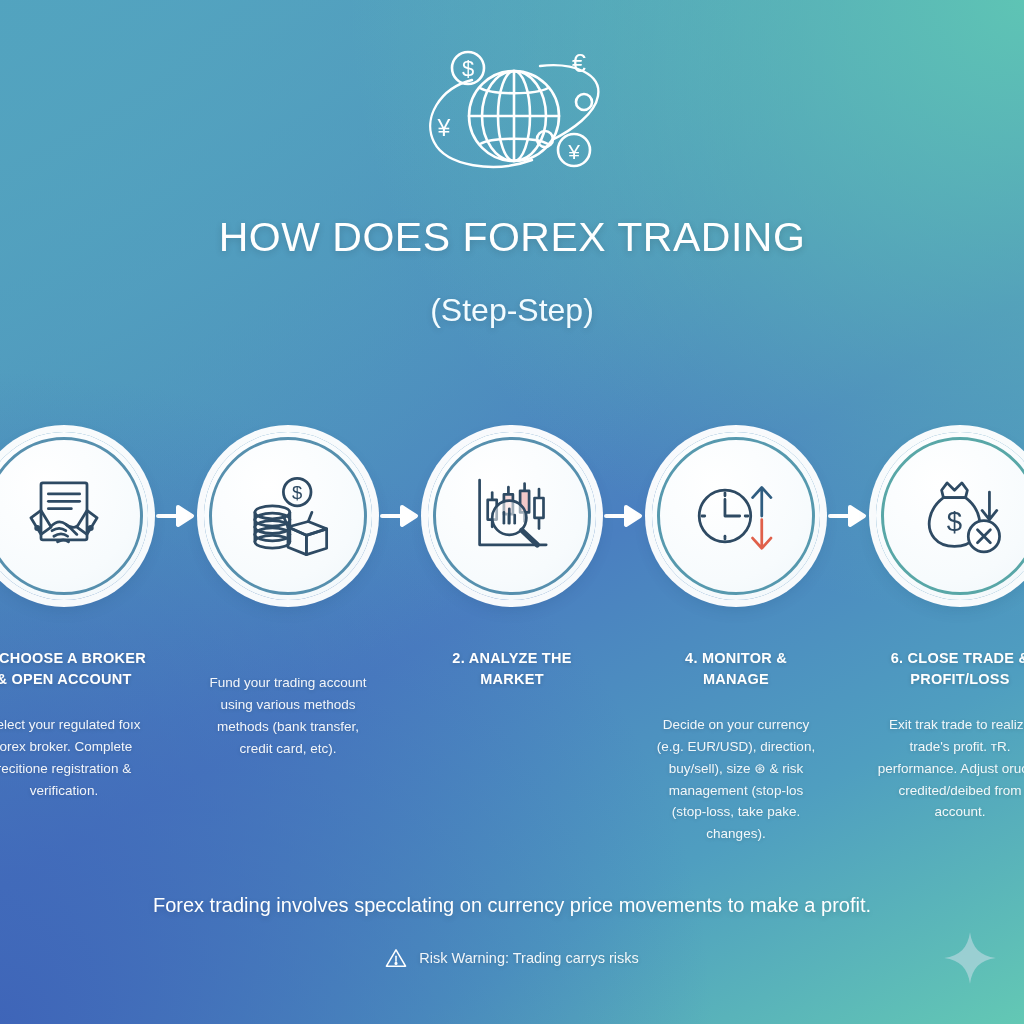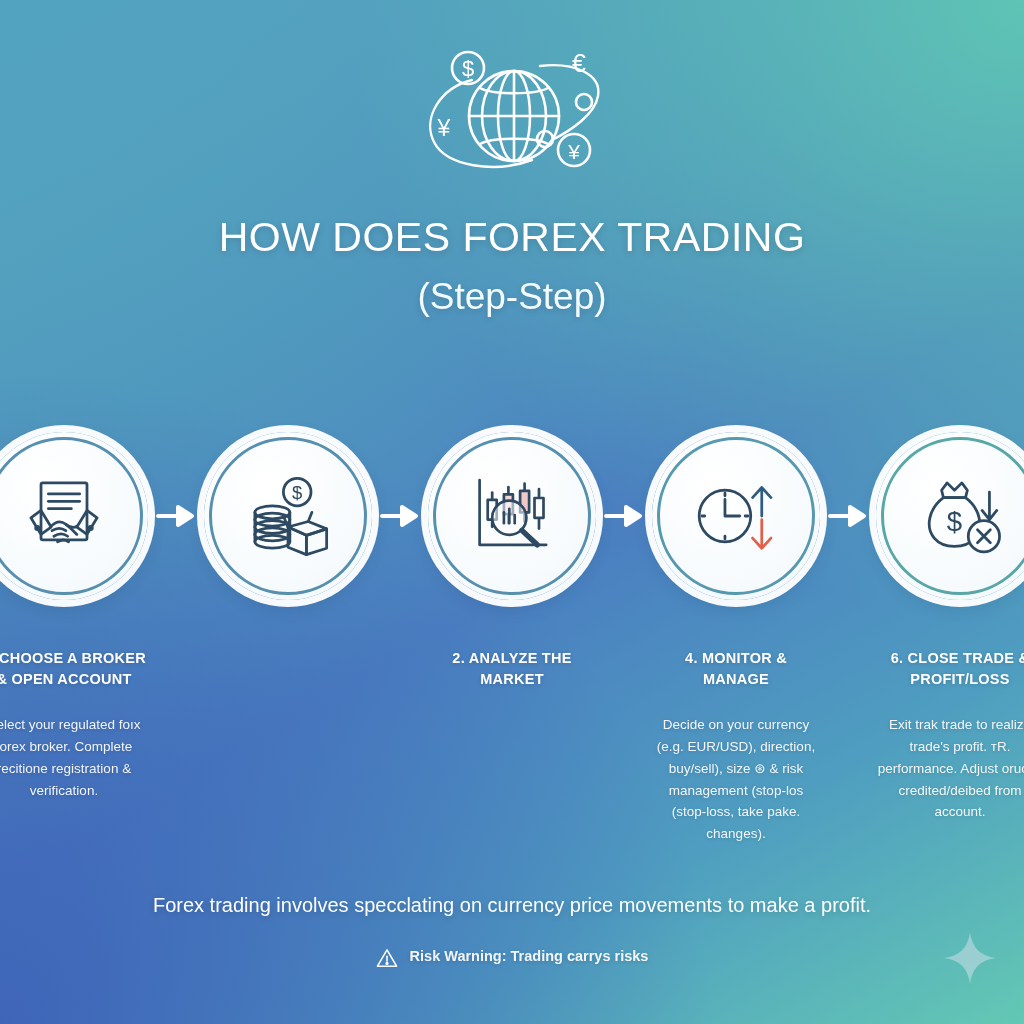--- a/index.html
+++ b/index.html
@@ -40,23 +40,23 @@
   }
   .title-main {
     color:#ffffff;
     font-size:41px;
     font-weight:normal;
     letter-spacing:.5px;
     line-height:1.32;
     text-shadow:0 2px 7px rgba(0,0,0,.16);
   }
   .title-sub {
-    margin-top:12px;
+    margin-top:28px;
     color:#f2fbff;
-    font-size:37px;
+    font-size:32px;
     font-weight:normal;
     text-shadow:0 2px 6px rgba(0,0,0,.15);
   }
 
   
   .steps {
     position:absolute; left:0; right:0; top:432px;
     display:flex; align-items:flex-start; justify-content:center;
     padding:0 24px;
   }
@@ -124,21 +124,21 @@
     text-align:center; padding:0 120px;
   }
   .footer-main {
     color:#ffffff;
     font-size:20px;
     line-height:1.45;
     text-shadow:0 2px 6px rgba(0,0,0,.16);
   }
   .risk-row {
     margin-top:28px;
-    display:flex; align-items:flex-start; justify-content:center; gap:12px;font-weight:bold;
+    display:flex; align-items:center; justify-content:center; gap:12px;
   }
   .risk-text {
     color:rgba(255,255,255,.92);
     font-size:14.5px;
     text-shadow:0 1px 4px rgba(0,0,0,.16);
   }
 </style>
 </head>
 <body>
 
@@ -322,20 +322,21 @@
 
   <div class="captions">
 
     <div class="caption">
       <div class="cap-title">1. CHOOSE A BROKER &amp; OPEN ACCOUNT</div>
       <div class="cap-body">Select your regulated foıx forex broker. Complete recitione registration &amp; verification.</div>
     </div>
     <div class="cap-gap"></div>
 
     <div class="caption">
+      <div class="cap-body">Fund your trading account using various methods methods (bank transfer, credit card, etc).</div>
     </div>
     <div class="cap-gap"></div>
 
     <div class="caption">
       <div class="cap-title">2. ANALYZE THE MARKET</div>
     </div>
     <div class="cap-gap"></div>
 
     <div class="caption">
       <div class="cap-title">4. MONITOR &amp; MANAGE</div>

